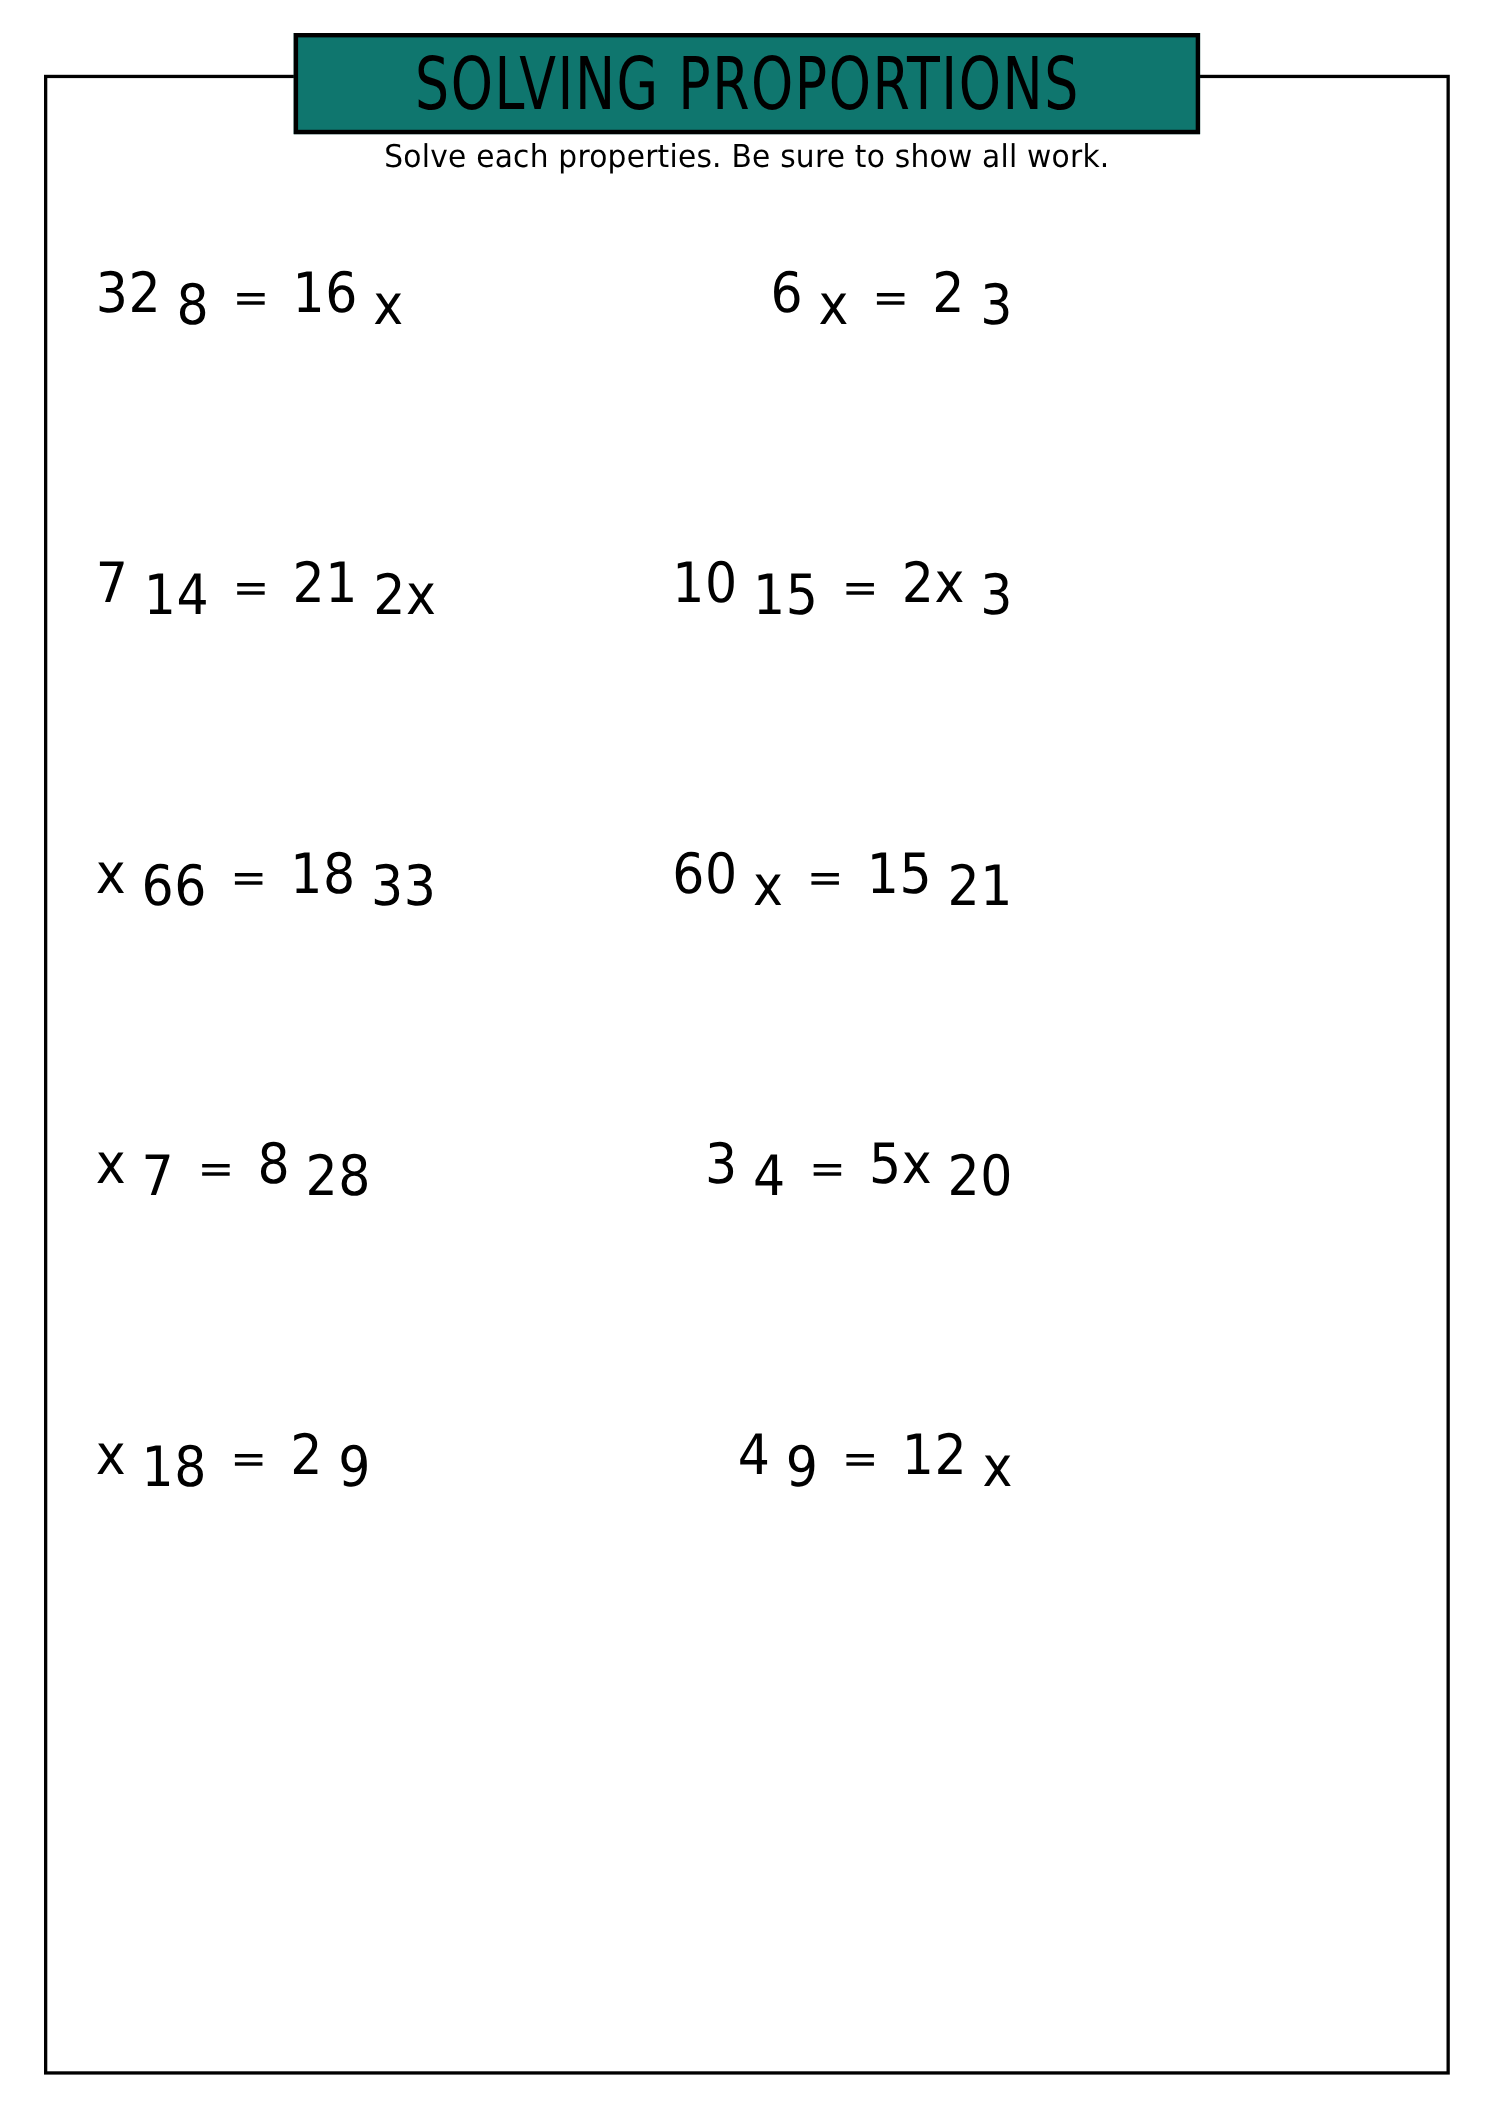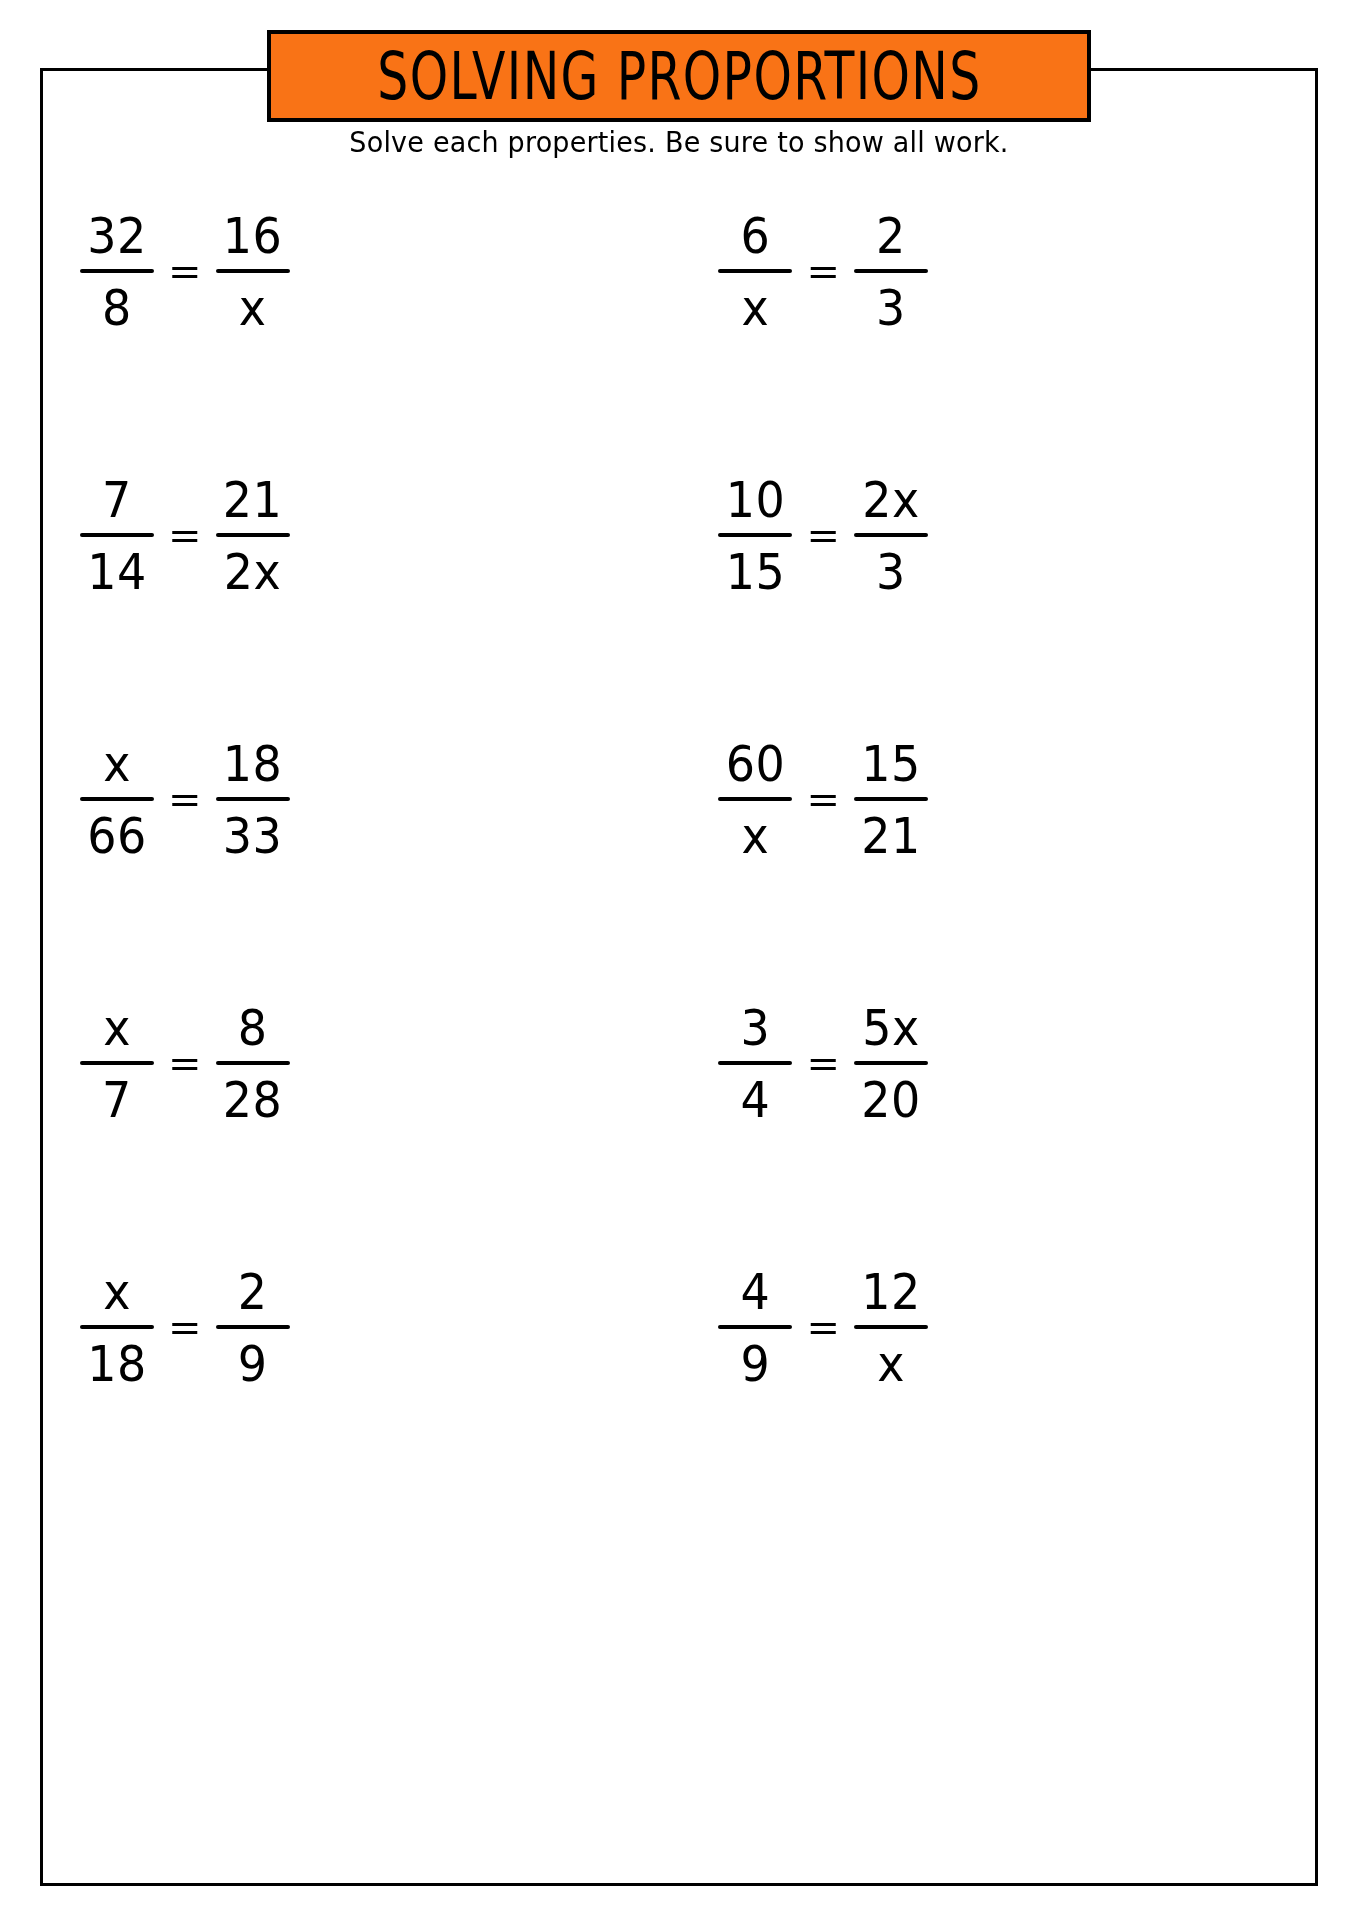--- a/index.html
+++ b/index.html
@@ -42,21 +42,21 @@
     width: 1278px;
     height: 92px;
   }
   .title-box {
     position: absolute;
     left: 227px;
     top: 0px;
     width: 824px;
     height: 92px;
     border: 4px solid #000;
-    background: #f97316;
+    background: #0f766e;
     box-sizing: border-box;
     display: flex;
     align-items: center;
     justify-content: center;
     z-index: 3;
   }
   .title-text {
     font-family: "Liberation Sans Narrow", "DejaVu Sans Condensed", "Liberation Sans", sans-serif;
     font-size: 59px;
     font-weight: 400;
@@ -114,21 +114,21 @@
     font-size: 46px;
     line-height: 1;
   }
   .eq.align-right {
     margin-left: auto;
     margin-right: 172px;
   }
 
   .frac {
     display: inline-flex;
-    flex-direction: column;
+    flex-direction: row;
     align-items: center;
     justify-content: center;
     min-width: 74px;
   }
   .frac .num,
   .frac .den {
     display: block;
     padding: 0 7px;
     font-size: 46px;
     letter-spacing: 0.5px;

